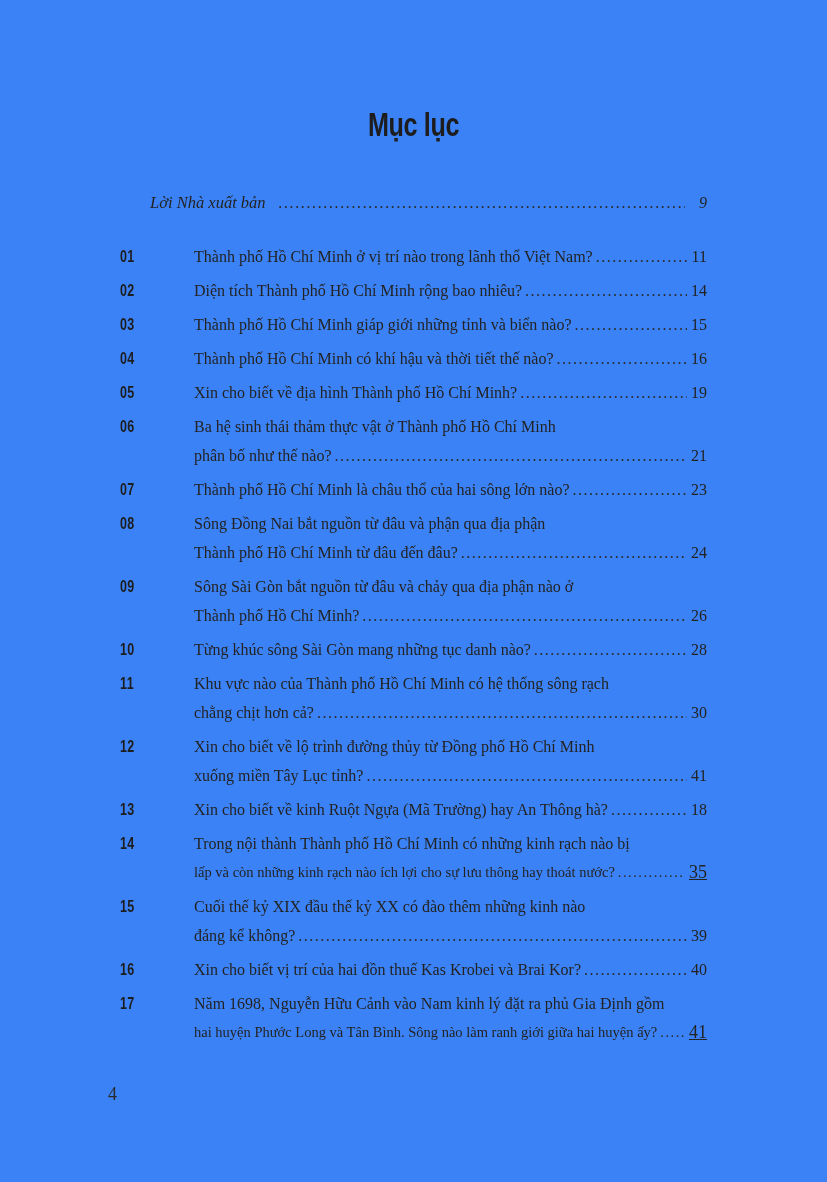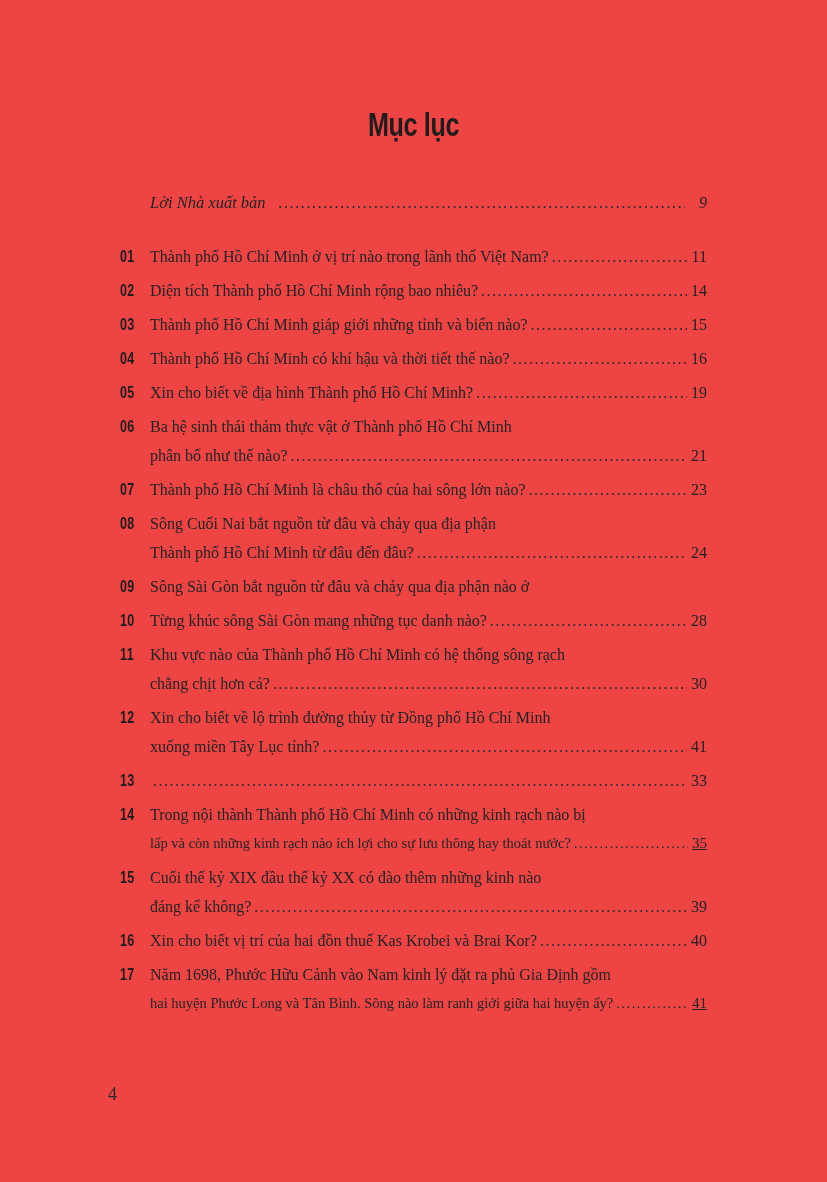--- a/index.html
+++ b/index.html
@@ -8,21 +8,21 @@
     background: #ffffff;
     font-family: "Liberation Serif", "DejaVu Serif", serif;
     color: #232323;
     overflow: hidden;
   }
   .page {
     position: relative;
     width: 827px; height: 1182px;
     box-sizing: border-box;
     padding: 104px 120px 0 120px;
-    background: #ef4444;
+    background: #3b82f6;
   }
   .title-wrap { text-align: center; line-height: 40px; height: 40px; }
   .title {
     display: inline-block;
     font-family: "Liberation Sans", "DejaVu Sans", sans-serif;
     font-weight: 700;
     font-size: 34px;
     letter-spacing: -0.5px;
     transform: scaleX(0.74);
     transform-origin: center;
@@ -48,36 +48,36 @@
     color: #1d1d1d;
     transform: scaleX(0.78);
     transform-origin: left center;
     letter-spacing: 0.5px;
   }
   .lines { flex: 1 1 auto; min-width: 0; }
   .line {
     display: flex; align-items: flex-start;
     line-height: 29px;
     font-size: 16px;
-    overflow: hidden; white-space: nowrap;
+    overflow: hidden; white-space: nowrap; margin-left: 44px;
   }
   .line.tight { font-size: 14.5px; }
   .line-text { flex: 0 0 auto; }
   .dots {
     flex: 1 1 0; min-width: 6px;
     overflow: hidden; white-space: nowrap;
     margin: 0 4px 0 3px;
     letter-spacing: 1.5px;
     color: #2b2b2b;
   }
   .dots::after {
     content: "............................................................................................................................................................................";
   }
   .pgnum { flex: 0 0 auto; font-size: 16px; }
-  .line.tight .pgnum { font-size: 15px; text-decoration: underline; }
+  .line.tight .pgnum { font-size: 18px; text-decoration: underline; }
   .folio {
     position: absolute;
     left: 108px; top: 1084px;
     font-size: 18px;
     color: #2b2b2b;
   }
 </style>
 </head>
 <body>
 
@@ -171,36 +171,41 @@
             <span class="dots"></span>
             <span class="pgnum">23</span>
           </div>
         </div>
   </div>
 
   <div class="entry">
     <span class="num">08</span>
     <div class="lines">
           <div class="line">
-            <span class="line-text">Sông Cuối Nai bắt nguồn từ đâu và chảy qua địa phận</span>
+            <span class="line-text">Sông Đồng Nai bắt nguồn từ đâu và phận qua địa phận</span>
           </div>
           <div class="line">
             <span class="line-text">Thành phố Hồ Chí Minh từ đâu đến đâu?</span>
             <span class="dots"></span>
             <span class="pgnum">24</span>
           </div>
         </div>
   </div>
 
   <div class="entry">
     <span class="num">09</span>
     <div class="lines">
           <div class="line">
             <span class="line-text">Sông Sài Gòn bắt nguồn từ đâu và chảy qua địa phận nào ở</span>
           </div>
+          <div class="line">
+            <span class="line-text">Thành phố Hồ Chí Minh?</span>
+            <span class="dots"></span>
+            <span class="pgnum">26</span>
+          </div>
         </div>
   </div>
 
   <div class="entry">
     <span class="num">10</span>
     <div class="lines">
           <div class="line">
             <span class="line-text">Từng khúc sông Sài Gòn mang những tục danh nào?</span>
             <span class="dots"></span>
             <span class="pgnum">28</span>
@@ -233,22 +238,23 @@
             <span class="dots"></span>
             <span class="pgnum">41</span>
           </div>
         </div>
   </div>
 
   <div class="entry">
     <span class="num">13</span>
     <div class="lines">
           <div class="line">
-            <span class="dots"></span>
-            <span class="pgnum">33</span>
+            <span class="line-text">Xin cho biết về kinh Ruột Ngựa (Mã Trường) hay An Thông hà?</span>
+            <span class="dots"></span>
+            <span class="pgnum">18</span>
           </div>
         </div>
   </div>
 
   <div class="entry">
     <span class="num">14</span>
     <div class="lines">
           <div class="line">
             <span class="line-text">Trong nội thành Thành phố Hồ Chí Minh có những kinh rạch nào bị</span>
           </div>
@@ -282,21 +288,21 @@
             <span class="dots"></span>
             <span class="pgnum">40</span>
           </div>
         </div>
   </div>
 
   <div class="entry">
     <span class="num">17</span>
     <div class="lines">
           <div class="line">
-            <span class="line-text">Năm 1698, Phước Hữu Cảnh vào Nam kinh lý đặt ra phủ Gia Định gồm</span>
+            <span class="line-text">Năm 1698, Nguyễn Hữu Cảnh vào Nam kinh lý đặt ra phủ Gia Định gồm</span>
           </div>
           <div class="line tight">
             <span class="line-text">hai huyện Phước Long và Tân Bình. Sông nào làm ranh giới giữa hai huyện ấy?</span>
             <span class="dots"></span>
             <span class="pgnum">41</span>
           </div>
         </div>
   </div>
 </div>
 

